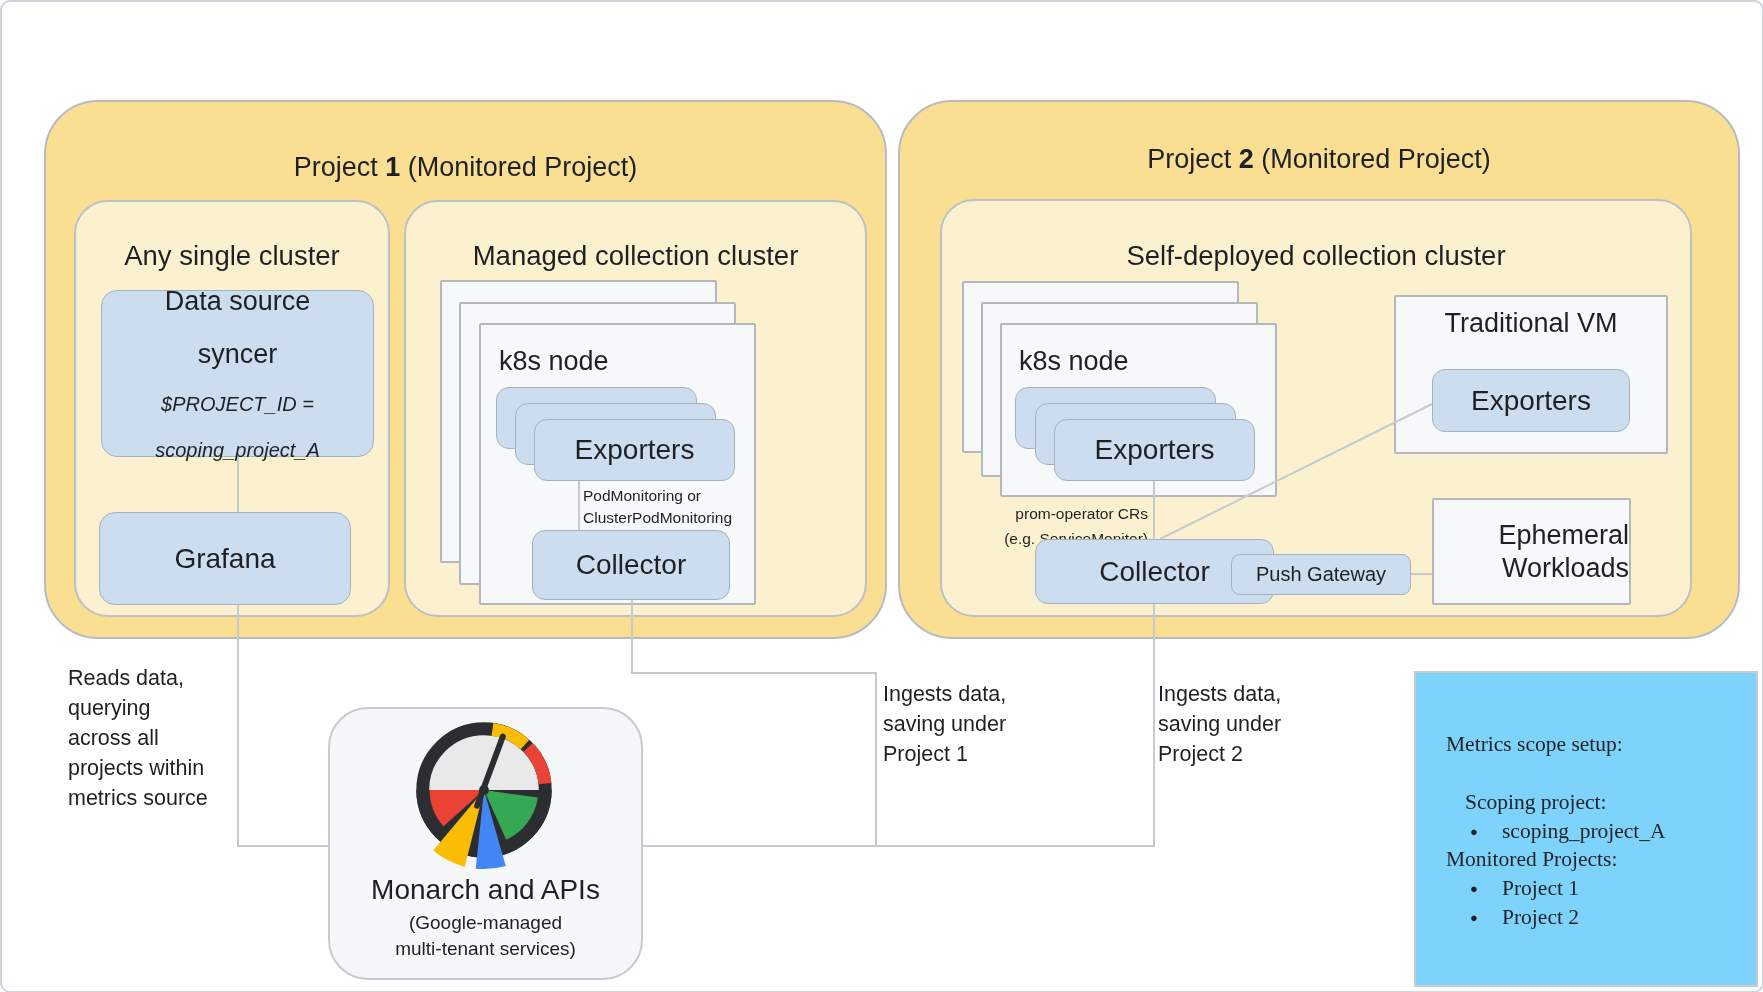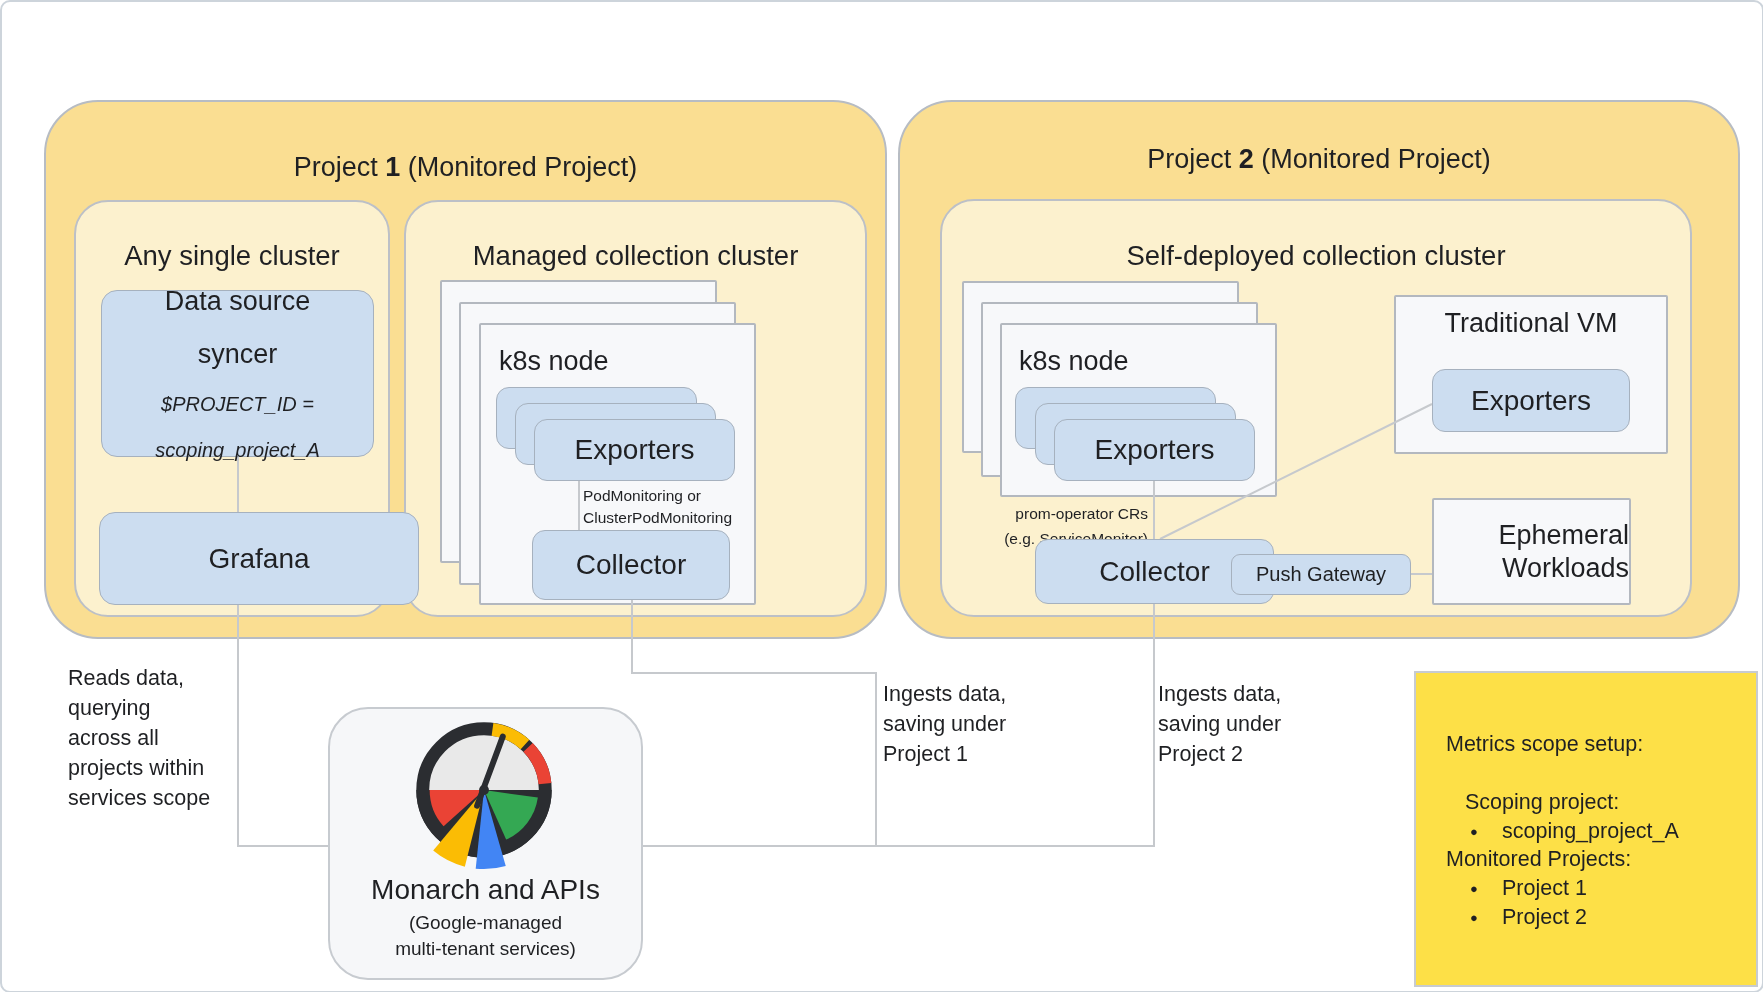--- a/index.html
+++ b/index.html
@@ -13,21 +13,21 @@
   .proj-label{position:absolute;text-align:center;font-size:27px;}
   .proj-label b{font-weight:700;}
   .cluster-label{position:absolute;text-align:center;font-size:27.5px;}
   .node{position:absolute;background:#F7F8FA;border:2px solid #b3b8bf;border-radius:2px;box-sizing:border-box;}
   .blue{position:absolute;background:#CCDDF0;border:1.5px solid #a6b1be;border-radius:13px;box-sizing:border-box;
         display:flex;align-items:center;justify-content:center;font-size:28px;}
   .k8s-label{position:absolute;font-size:27px;}
   .small-note{position:absolute;font-size:15.5px;line-height:22px;}
   .cline{position:absolute;background:#c6c9cd;}
   .ann{position:absolute;font-size:21.5px;line-height:30px;}
-  .panel{position:absolute;background:#fde047;border:2px solid #c7cbd0;box-sizing:border-box;}
+  .panel{position:absolute;background:#7dd3fc;border:2px solid #c7cbd0;box-sizing:border-box;font-family:Liberation Serif, serif;}
   .panel-row{position:absolute;font-size:21.5px;}
   .bullet{display:inline-block;width:56px;text-align:center;font-size:13px;vertical-align:2px;}
   .monarch-box{position:absolute;background:#F6F7F9;border:2px solid #c7cbd0;border-radius:40px;box-sizing:border-box;}
   .syncer-main{font-size:27px;line-height:33px;text-align:center;}
   .syncer-var{font-size:20px;line-height:26px;font-style:italic;text-align:center;}
 </style>
 </head>
 <body>
 
 <div id="canvas">
@@ -81,21 +81,21 @@
   <div class="blue" style="left:530px;top:528px;width:198px;height:70px;">
       <span>Collector</span>
     </div>
 
   <div class="blue" style="left:99px;top:288px;width:273px;height:167px;border-radius:16px;flex-direction:column;gap:20px;">
     <div class="syncer-main">Data source</div>
     <div class="syncer-main">syncer</div>
     <div class="syncer-var">$PROJECT_ID =</div>
     <div class="syncer-var">scoping_project_A</div>
   </div>
-  <div class="blue" style="left:97px;top:510px;width:320px;height:93px;border-radius:16px;">
+  <div class="blue" style="left:97px;top:510px;width:252px;height:93px;border-radius:16px;">
       <span>Grafana</span>
     </div>
 
   <div class="blue" style="left:1013px;top:385px;width:201px;height:62px;"></div>
   <div class="blue" style="left:1033px;top:401px;width:201px;height:62px;"></div>
   <div class="blue" style="left:1052px;top:417px;width:201px;height:62px;">
       <span>Exporters</span>
     </div>
   <div class="small-note" style="left:946px;top:499px;width:200px;text-align:right;line-height:25px;">
     <div>prom-operator CRs</div>
@@ -140,21 +140,21 @@
   <div class="abs" style="left:326px;top:908px;width:315px;text-align:center;font-size:19px;line-height:26px;">
     <div>(Google-managed</div>
     <div>multi-tenant services)</div>
   </div>
 
   <div class="ann" style="left:66px;top:661px;">
     <div>Reads data,</div>
     <div>querying</div>
     <div>across all</div>
     <div>projects within</div>
-    <div>services scope</div>
+    <div>metrics source</div>
   </div>
   <div class="ann" style="left:881px;top:677px;">
     <div>Ingests data,</div>
     <div>saving under</div>
     <div>Project 1</div>
   </div>
   <div class="ann" style="left:1156px;top:677px;">
     <div>Ingests data,</div>
     <div>saving under</div>
     <div>Project 2</div>

